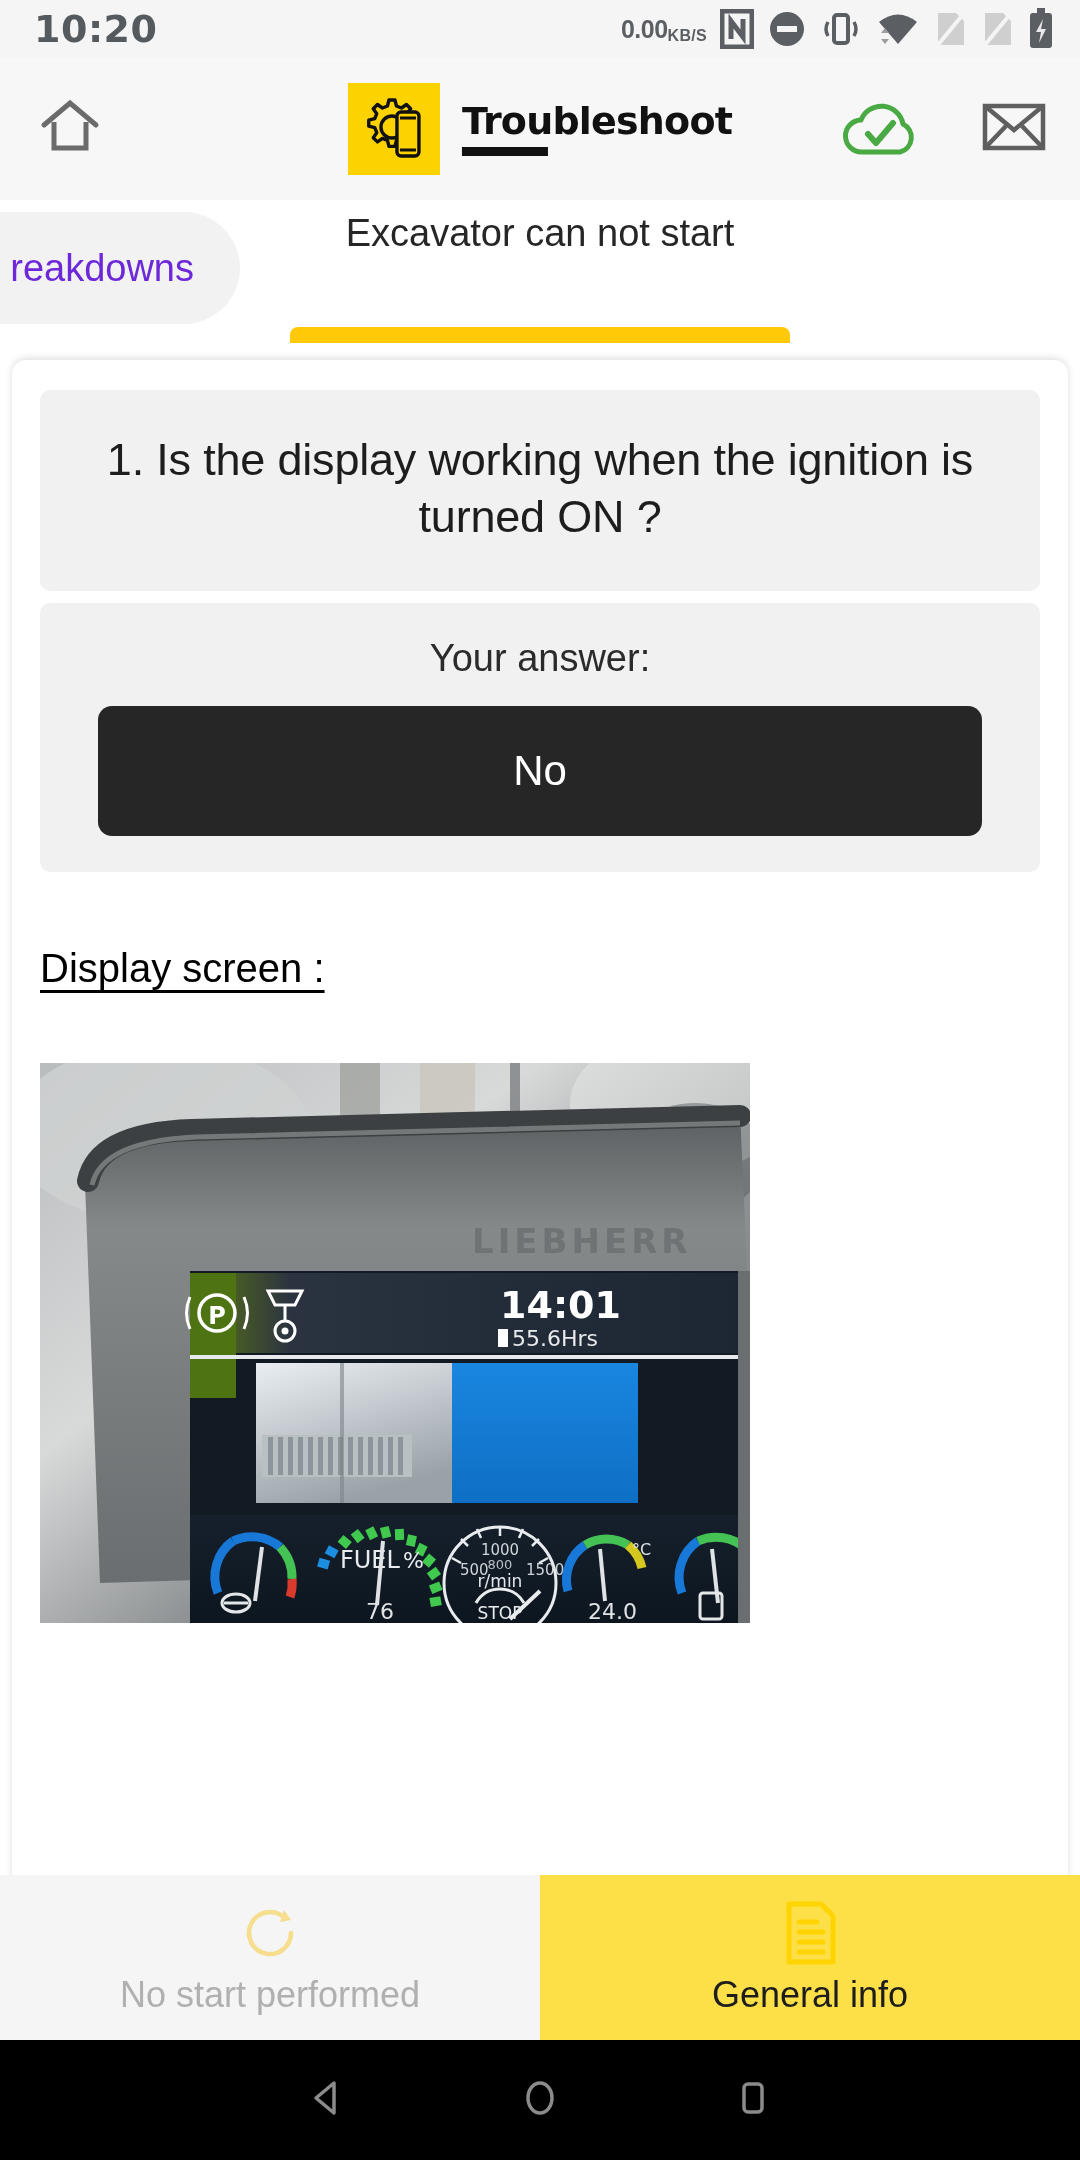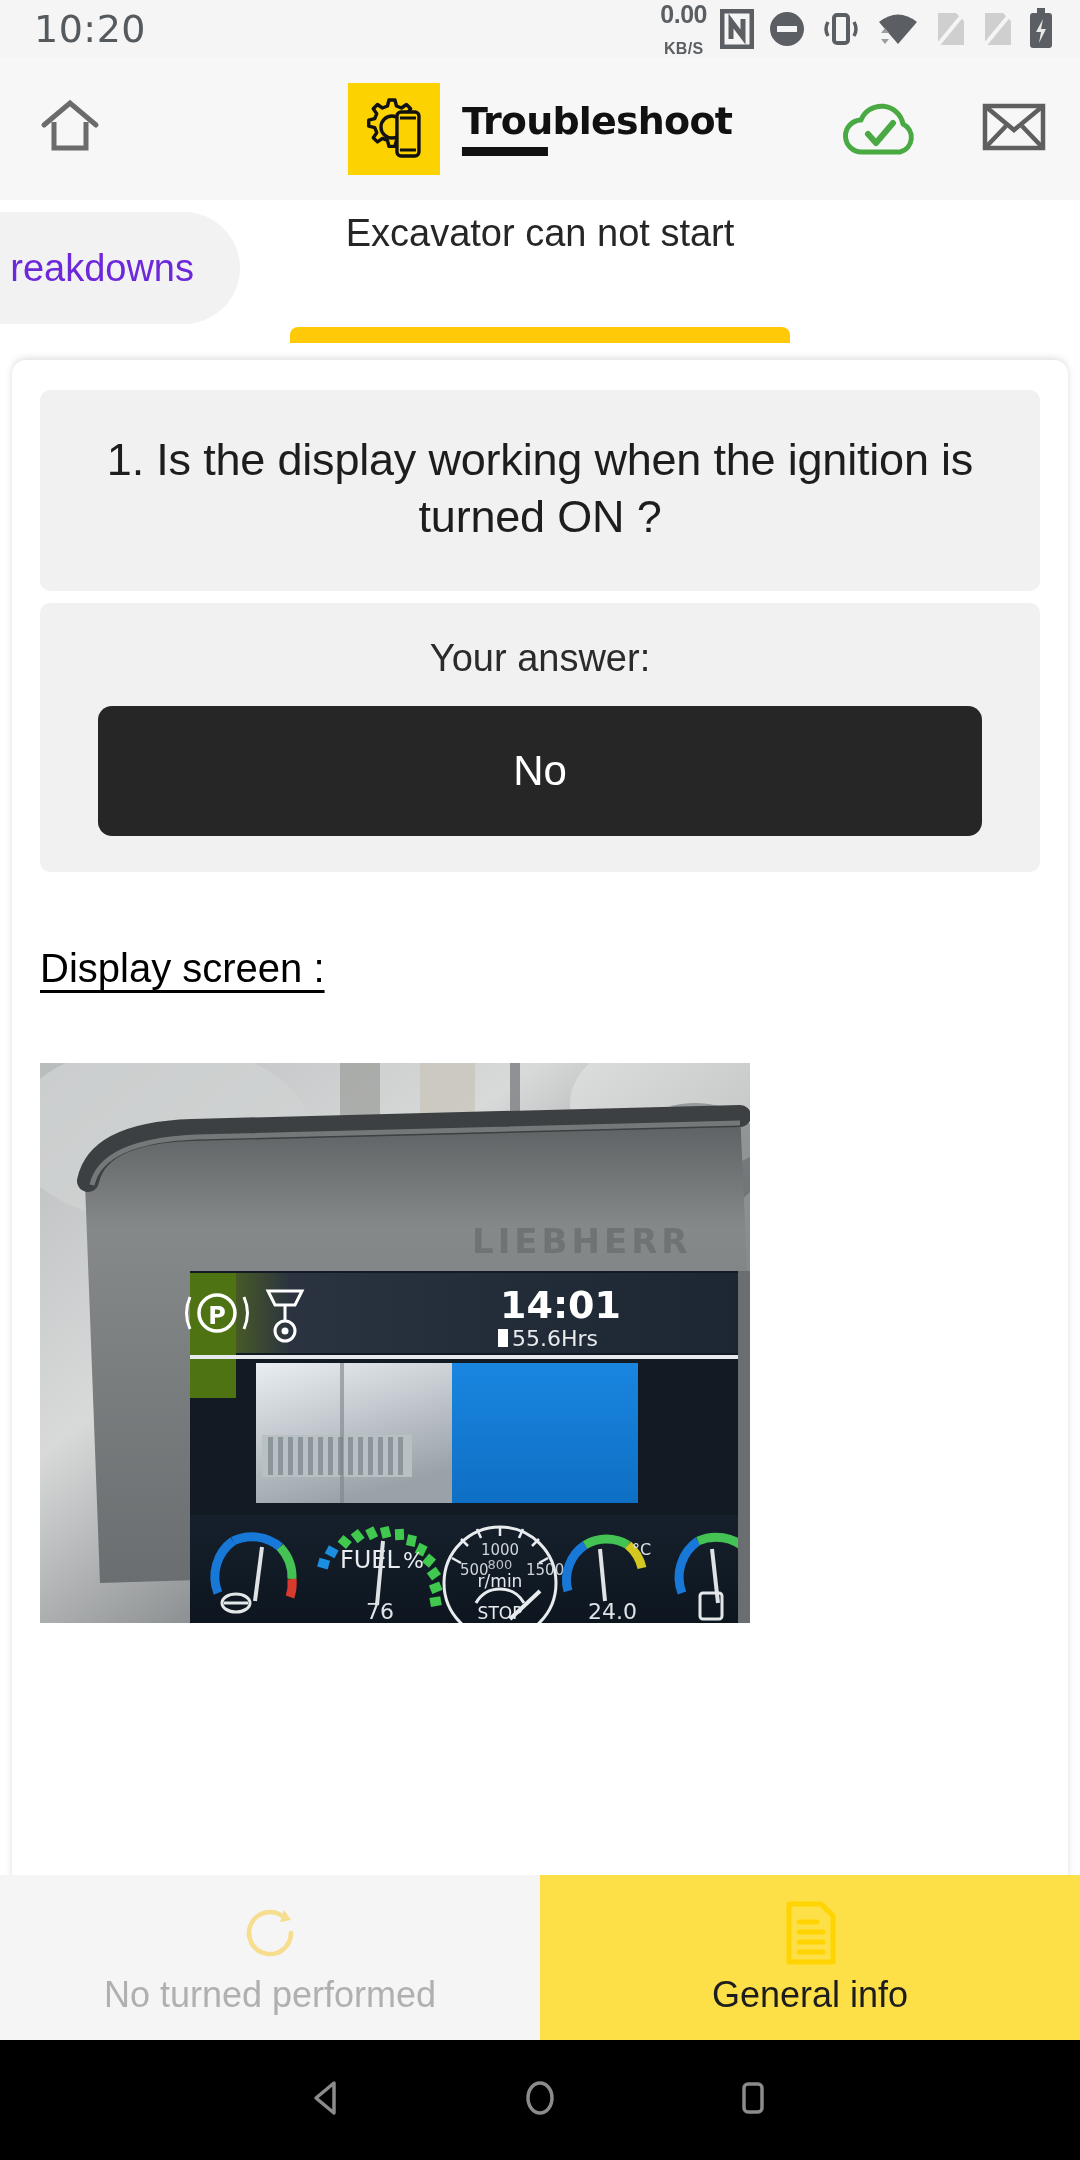--- a/index.html
+++ b/index.html
@@ -19,26 +19,26 @@
   
   .statusbar {
     height: 58px; flex: 0 0 58px;
     background: #f5f5f5;
     display: flex; align-items: center;
     padding: 0 26px 0 34px;
     position: relative;
   }
   .status-clock {
     font-size: 38px; color: #555a5e; letter-spacing: 0.5px;
-    font-family: "DejaVu Sans", sans-serif; font-weight: 400;
+    font-family: "DejaVu Sans", sans-serif; font-weight: 700;
   }
   .status-right {
     margin-left: auto; display: flex; align-items: center; gap: 13px;
   }
-  .kbs { display: flex; flex-direction: column; align-items: center; line-height: 1; color: #5b5f63; }
+  .kbs { display: flex; flex-direction: row; align-items: center; line-height: 1; color: #5b5f63; }
   .kbs .kbs-num { font-size: 25px; font-weight: 700; letter-spacing: -0.5px; }
   .kbs .kbs-unit { font-size: 16px; font-weight: 700; margin-top: 14px; letter-spacing: 0.3px; }
   .sicon { display: flex; align-items: center; justify-content: center; }
 
   
   .appbar {
     height: 142px; flex: 0 0 142px;
     background: #f7f7f7;
     display: flex; align-items: center;
     padding: 0 34px 0 30px;
@@ -466,21 +466,21 @@
   <div class="bottombar">
     <div class="bb-left">
       <span class="bb-icon">
         <svg width="74" height="66" viewBox="0 0 74 66">
           <path d="M58 33 a21 21 0 1 1 -8 -16.5" fill="none" stroke="#F6DE8E" stroke-width="4.5" stroke-linecap="round"></path>
           <path d="M16 33 a21 21 0 0 0 16 20.5" fill="none" stroke="#F6DE8E" stroke-width="4.5" stroke-linecap="round" stroke-dasharray="3 7"></path>
           <path d="M58 33 a21 21 0 0 1 -14 19.8" fill="none" stroke="#F6DE8E" stroke-width="4.5" stroke-linecap="round" stroke-dasharray="3 7"></path>
           <path d="M51 10 L58 20 L47 22 Z" fill="#F6DE8E"></path>
         </svg>
       </span>
-      <span class="bb-label">No turned performed</span>
+      <span class="bb-label">No start performed</span>
     </div>
     <div class="bb-right">
       <span class="bb-icon">
         <svg width="58" height="66" viewBox="0 0 58 66">
           <path d="M8 4 H40 L52 16 V62 H8 Z" fill="none" stroke="#FFD400" stroke-width="5" stroke-linejoin="round"></path>
           <g stroke="#FFD400" stroke-width="5" stroke-linecap="round">
             <line x1="18" y1="22" x2="36" y2="22"></line>
             <line x1="18" y1="32" x2="42" y2="32"></line>
             <line x1="18" y1="42" x2="42" y2="42"></line>
             <line x1="18" y1="52" x2="42" y2="52"></line>

